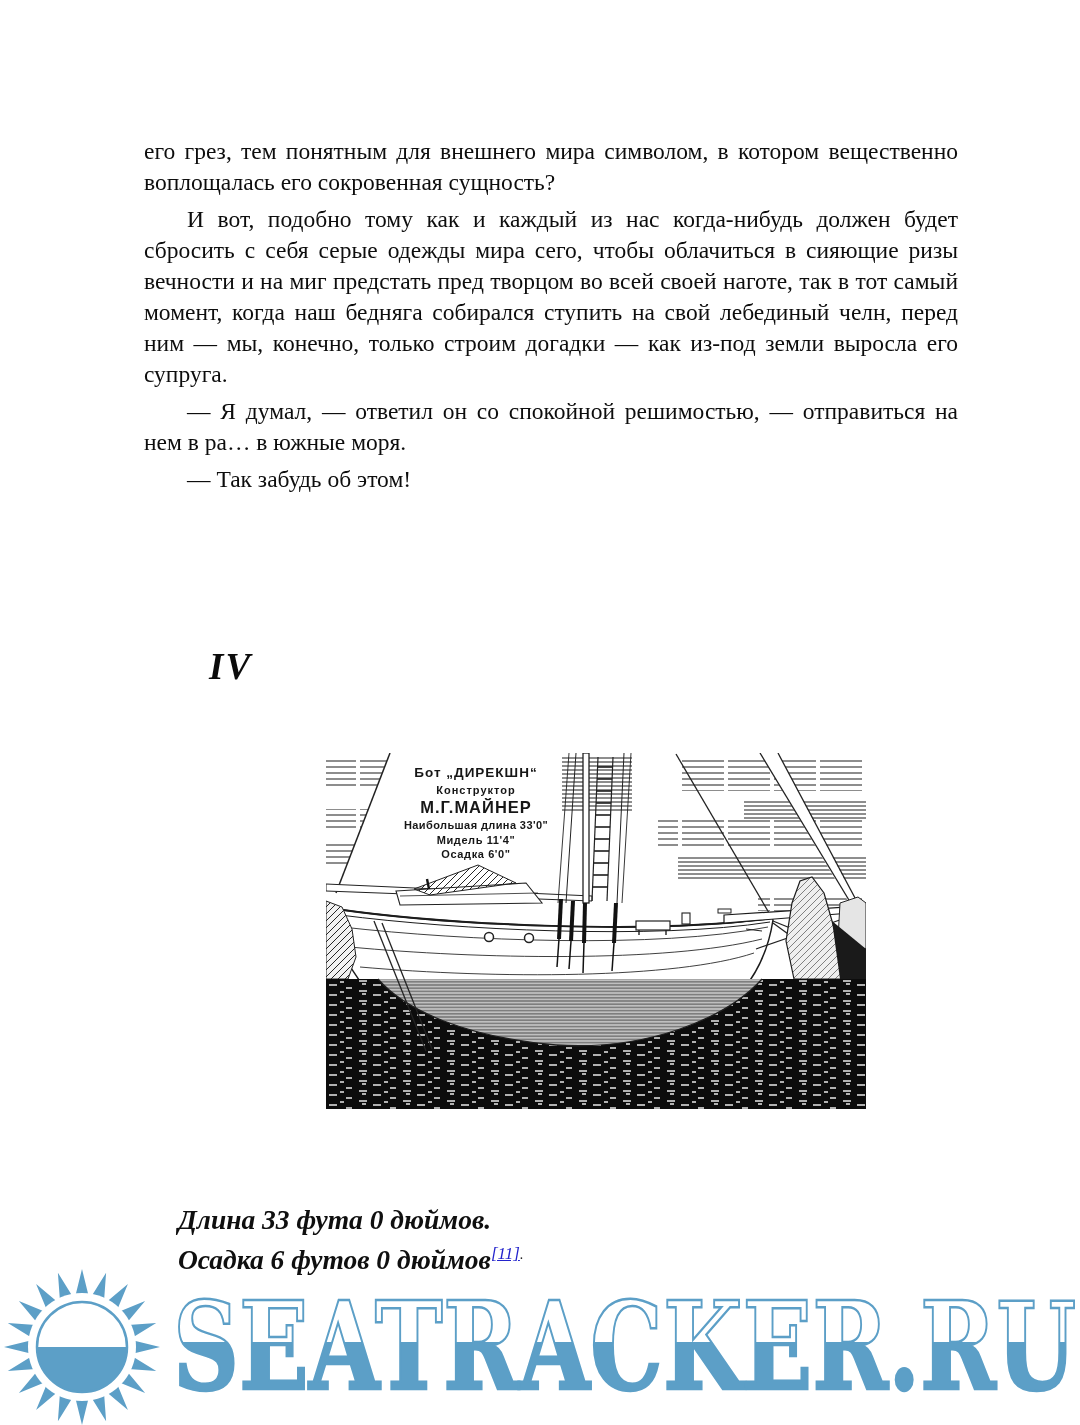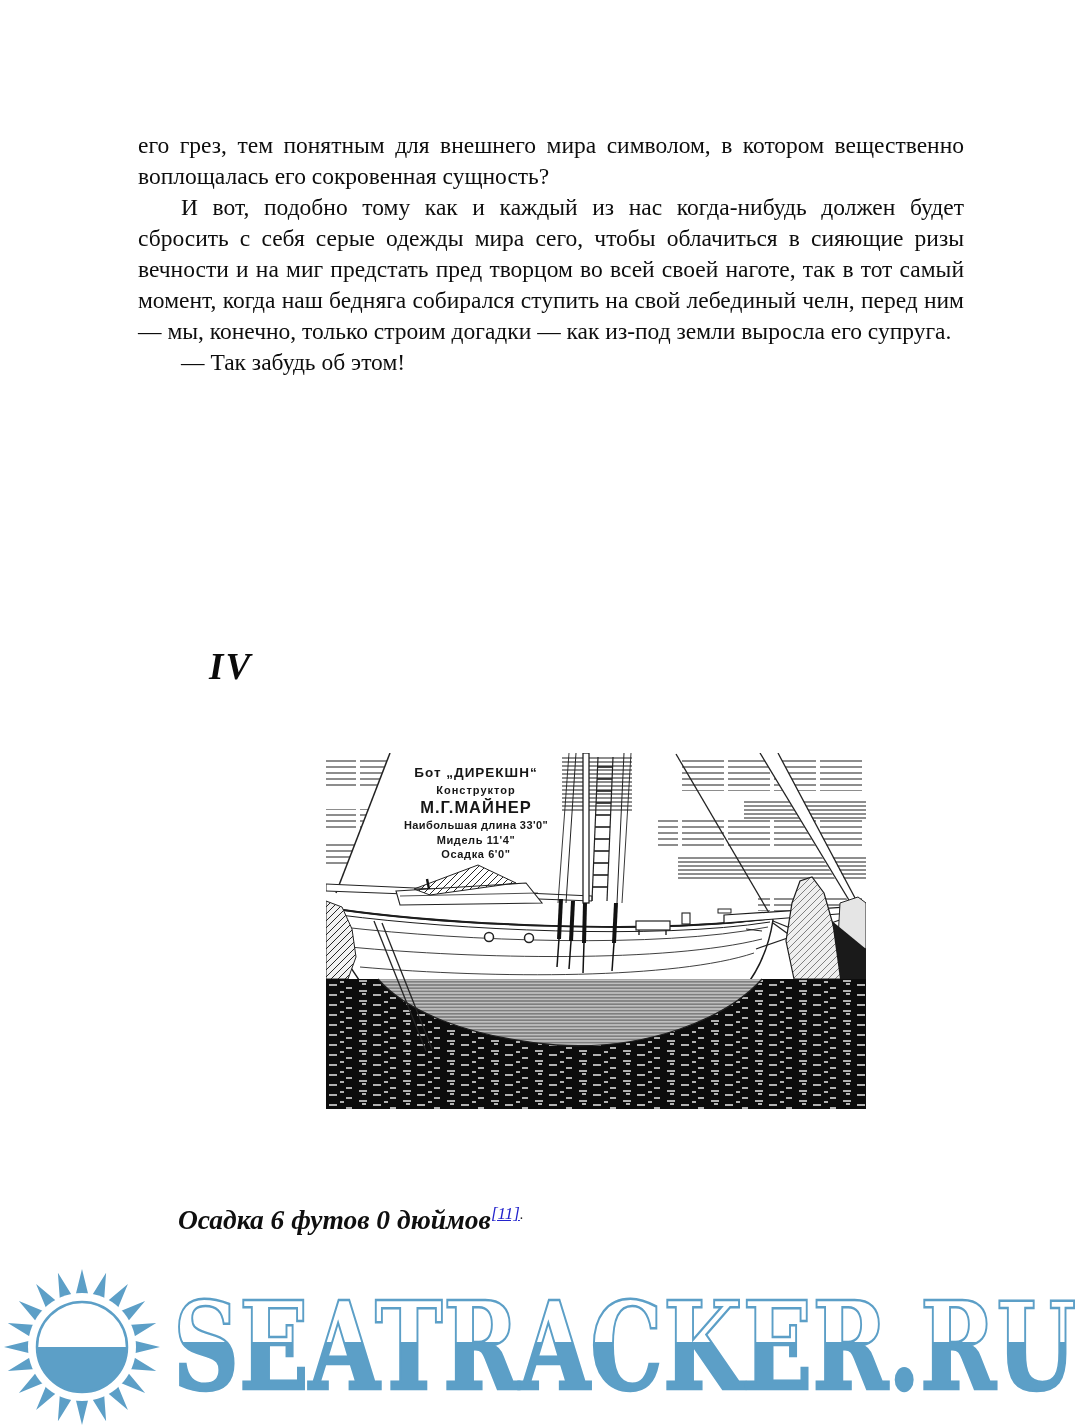--- a/index.html
+++ b/index.html
@@ -1,40 +1,41 @@
 <!DOCTYPE html>
 <html><head>
 <meta charset="utf-8">
 <style>
   html,body{margin:0;padding:0;}
   body{width:1080px;height:1425px;background:#ffffff;position:relative;overflow:hidden;
        font-family:"Liberation Serif", serif;color:#0d0d0d;}
   .text-block{position:absolute;left:138px;top:130px;width:826px;
        font-size:23.5px;line-height:31px;text-align:justify;}
-  .text-block p{margin:0;text-indent:43px;}
+  .text-block p{margin:6px;text-indent:43px;}
   .text-block p.noindent{text-indent:0;}
   .section-heading{position:absolute;left:197px;top:633px;margin:12px;
        font-size:37px;font-weight:bold;font-style:italic;letter-spacing:2px;color:#0b0b0b;}
   figure.illustration{position:absolute;left:310px;top:737px;margin:16px;width:540px;height:356px;}
   .caption{position:absolute;left:178px;top:1200px;font-size:27.5px;font-weight:bold;
        font-style:italic;line-height:40px;color:#0f0f0f;}
   .caption sup{font-size:17px;font-weight:normal;line-height:0;text-align:center;}
   .caption a{color:#2323cc;text-decoration:underline;cursor:pointer;}
   .caption .sup-dot{color:#222;font-size:14px;}
   .watermark{position:absolute;left:0;top:1265px;width:913px;height:160px;pointer-events:none;}
   svg text.sail-label{font-family:"Liberation Sans", sans-serif;font-weight:bold;fill:#161616;}
 </style>
 </head>
 <body>
 
 <div class="page">
 
   <div class="text-block">
     <p class="noindent">его грез, тем понятным для внешнего мира символом, в котором вещественно воплощалась его сокровенная сущность?</p>
     <p>И вот, подобно тому как и каждый из нас когда-нибудь должен будет сбросить с себя серые одежды мира сего, чтобы облачиться в сияющие ризы вечности и на миг предстать пред творцом во всей своей наготе, так в тот самый момент, когда наш бедняга собирался ступить на свой лебединый челн, перед ним — мы, конечно, только строим догадки — как из-под земли выросла его супруга.</p>
+    <p>— Я думал, — ответил он со спокойной решимостью, — отправиться на нем в ра… в южные моря.</p>
     <p>— Так забудь об этом!</p>
   </div>
 
   <h2 class="section-heading">IV</h2>
 
   <figure class="illustration">
     <svg width="540" height="356" viewBox="0 0 540 356">
       <defs>
         <pattern id="skyA" width="40" height="4" patternUnits="userSpaceOnUse">
           <path d="M0 1 H40" stroke="#1b1b1b" stroke-width="1"></path>
@@ -174,20 +175,21 @@
         <text class="sail-label" x="150" y="41" font-size="11" letter-spacing="1">Конструктор</text>
         <text class="sail-label" x="150" y="60" font-size="16.5" letter-spacing="1">М.Г.МАЙНЕР</text>
         <text class="sail-label" x="150" y="76" font-size="11" letter-spacing="0.4">Наибольшая длина 33'0"</text>
         <text class="sail-label" x="150" y="91" font-size="11" letter-spacing="0.6">Мидель 11'4"</text>
         <text class="sail-label" x="150" y="105" font-size="11" letter-spacing="0.6">Осадка 6'0"</text>
       </g>
     </svg>
   </figure>
 
   <div class="caption">
+    <div><span>Длина 33 фута 0 дюймов.</span></div>
     <div>
       <span>Осадка 6 футов 0 дюймов</span><sup><a>[11]</a><span class="sup-dot">.</span></sup>
     </div>
   </div>
 
   <div class="watermark">
     <svg width="1080" height="160" viewBox="0 0 1080 160">
       <defs>
         <linearGradient id="wmGrad" x1="0" y1="0" x2="0" y2="1">
           <stop offset="0" stop-color="#ffffff"></stop>

